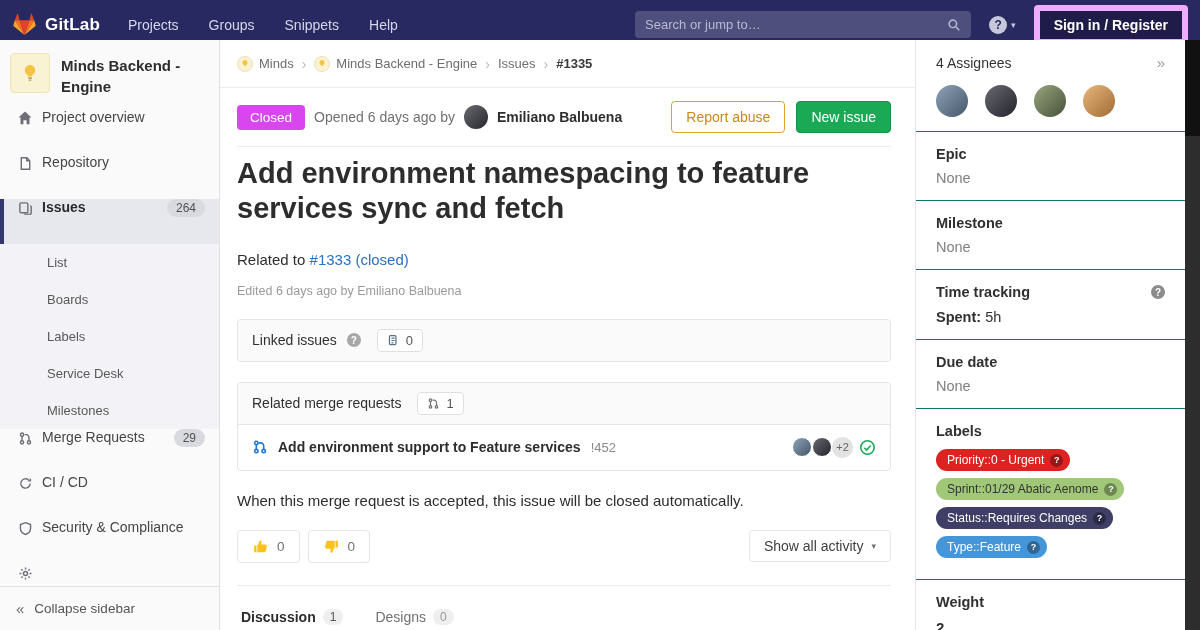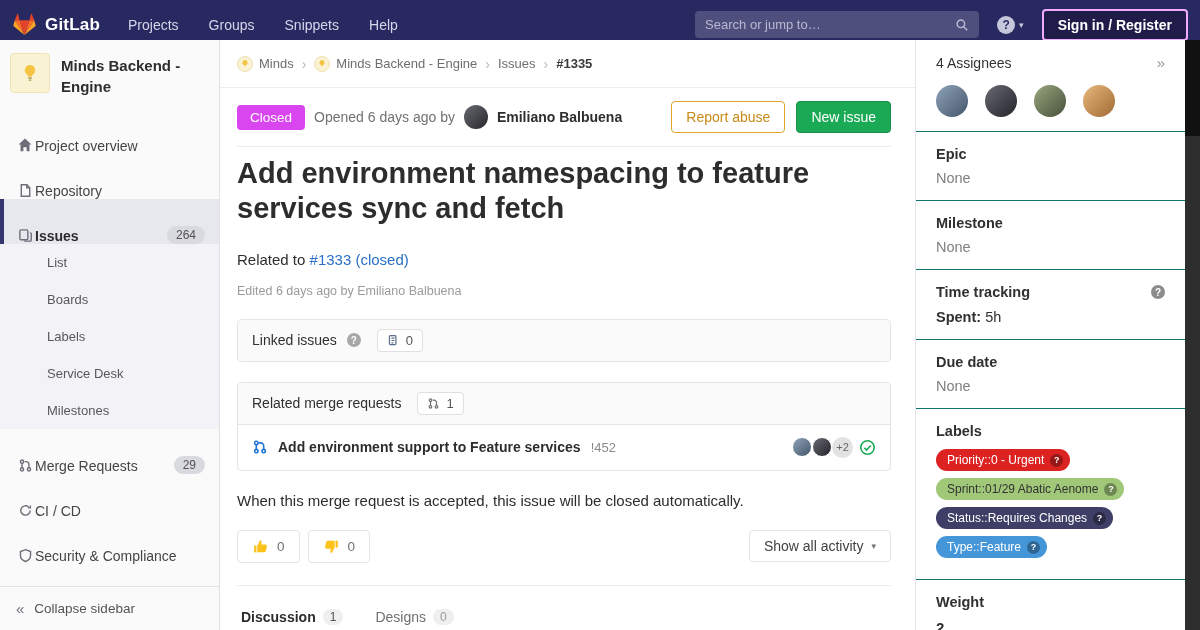--- a/index.html
+++ b/index.html
@@ -6,36 +6,36 @@
   html,body { width:1200px; height:630px; overflow:hidden; }
   body { font-family:"Liberation Sans","DejaVu Sans",sans-serif; background:#fff; color:#2e2e2e; }
   .screen { position:relative; width:1200px; height:630px; overflow:hidden; }
 
   
   .navbar { height:40px; background:#292961; display:flex; align-items:center; padding:9px 12px 0 12px; }
   .brand { display:flex; align-items:center; gap:8px; margin-right:28px; cursor:pointer; }
   .brand-text { color:#fff; font-size:17px; font-weight:700; letter-spacing:.2px; }
   .nav-menu { display:flex; gap:30px; }
   .nav-menu a { color:#d6d6ea; font-size:14px; text-decoration:none; cursor:pointer; }
-  .search-box { margin-left:auto; width:284px; height:27px; background:rgba(255,255,255,.18); border-radius:4px; display:flex; align-items:center; padding:0 10px; }
+  .search-box { margin-left:auto; width:336px; height:27px; background:rgba(255,255,255,.18); border-radius:4px; display:flex; align-items:center; padding:0 10px; }
   .search-box input { flex:1; background:transparent; border:none; outline:none; color:#fff; font-size:13px; font-family:inherit; }
   .search-box input::placeholder { color:#b9b9d4; }
   .help-menu { display:flex; align-items:center; gap:4px; margin:0 18px 0 18px; cursor:pointer; }
   .q-circle { width:18px; height:18px; border-radius:50%; background:#c7c7dc; color:#292961; font-size:12px; font-weight:700; display:flex; align-items:center; justify-content:center; }
   .caret { color:#c7c7dc; font-size:9px; }
-  .signin-btn { background:#1f1c4a; border:2px solid #f0abfc; color:#fff; font-size:14px; font-weight:700; padding:6px 14px; border-radius:4px; cursor:pointer; text-decoration:none; }
+  .signin-btn { background:#1f1c4a; border:6px solid #f0abfc; color:#fff; font-size:14px; font-weight:700; padding:6px 14px; border-radius:4px; cursor:pointer; text-decoration:none; }
 
   .app { display:flex; height:590px; }
 
   
   .sidebar { position:relative; width:220px; background:#fafafa; border-right:1px solid #e1e1e1; flex:0 0 220px; overflow:hidden; }
   .project-block { display:flex; gap:11px; padding:13px 14px 12px 10px; align-items:flex-start; }
   .project-avatar { width:40px; height:40px; border-radius:4px; background:#faf3d3; border:1px solid #eee4b8; display:flex; align-items:center; justify-content:center; flex:0 0 40px; }
   .project-name { font-size:15px; font-weight:700; color:#2e2e2e; line-height:1.4; padding-top:2px; }
-  .nav-item { height:45px; display:flex; align-items:flex-end; gap:1px; padding:0 14px 0 16px; font-size:14px; color:#454545; cursor:pointer; }
+  .nav-item { height:45px; display:flex; align-items:flex-start; gap:8px; padding:0 14px 0 16px; font-size:14px; color:#454545; cursor:pointer; }
   .nav-icon { width:18px; height:18px; color:#6e6e78; display:flex; align-items:center; justify-content:center; flex:0 0 18px; }
   .nav-label { flex:1; white-space:nowrap; }
   .nav-badge { background:#d9d9e0; color:#525252; font-size:12px; border-radius:10px; padding:2px 9px; }
   .nav-section-active { background:#f3f3f7; }
   .nav-item.active { background:#e7e7ee; border-left:4px solid #35356f; padding-left:12px; }
   .nav-item.active .nav-label { font-weight:700; color:#2b2b2b; }
   .nav-sub .sub-item { height:37px; display:flex; align-items:center; padding-left:47px; font-size:13px; color:#585858; cursor:pointer; }
   .collapse-bar { position:absolute; bottom:0; left:0; right:0; height:44px; background:#fafafa; border-top:1px solid #e1e1e1; display:flex; align-items:center; gap:10px; padding:0 16px; color:#555; font-size:13.5px; cursor:pointer; }
   .dbl-chevron { font-size:15px; color:#6e6e78; }
 

